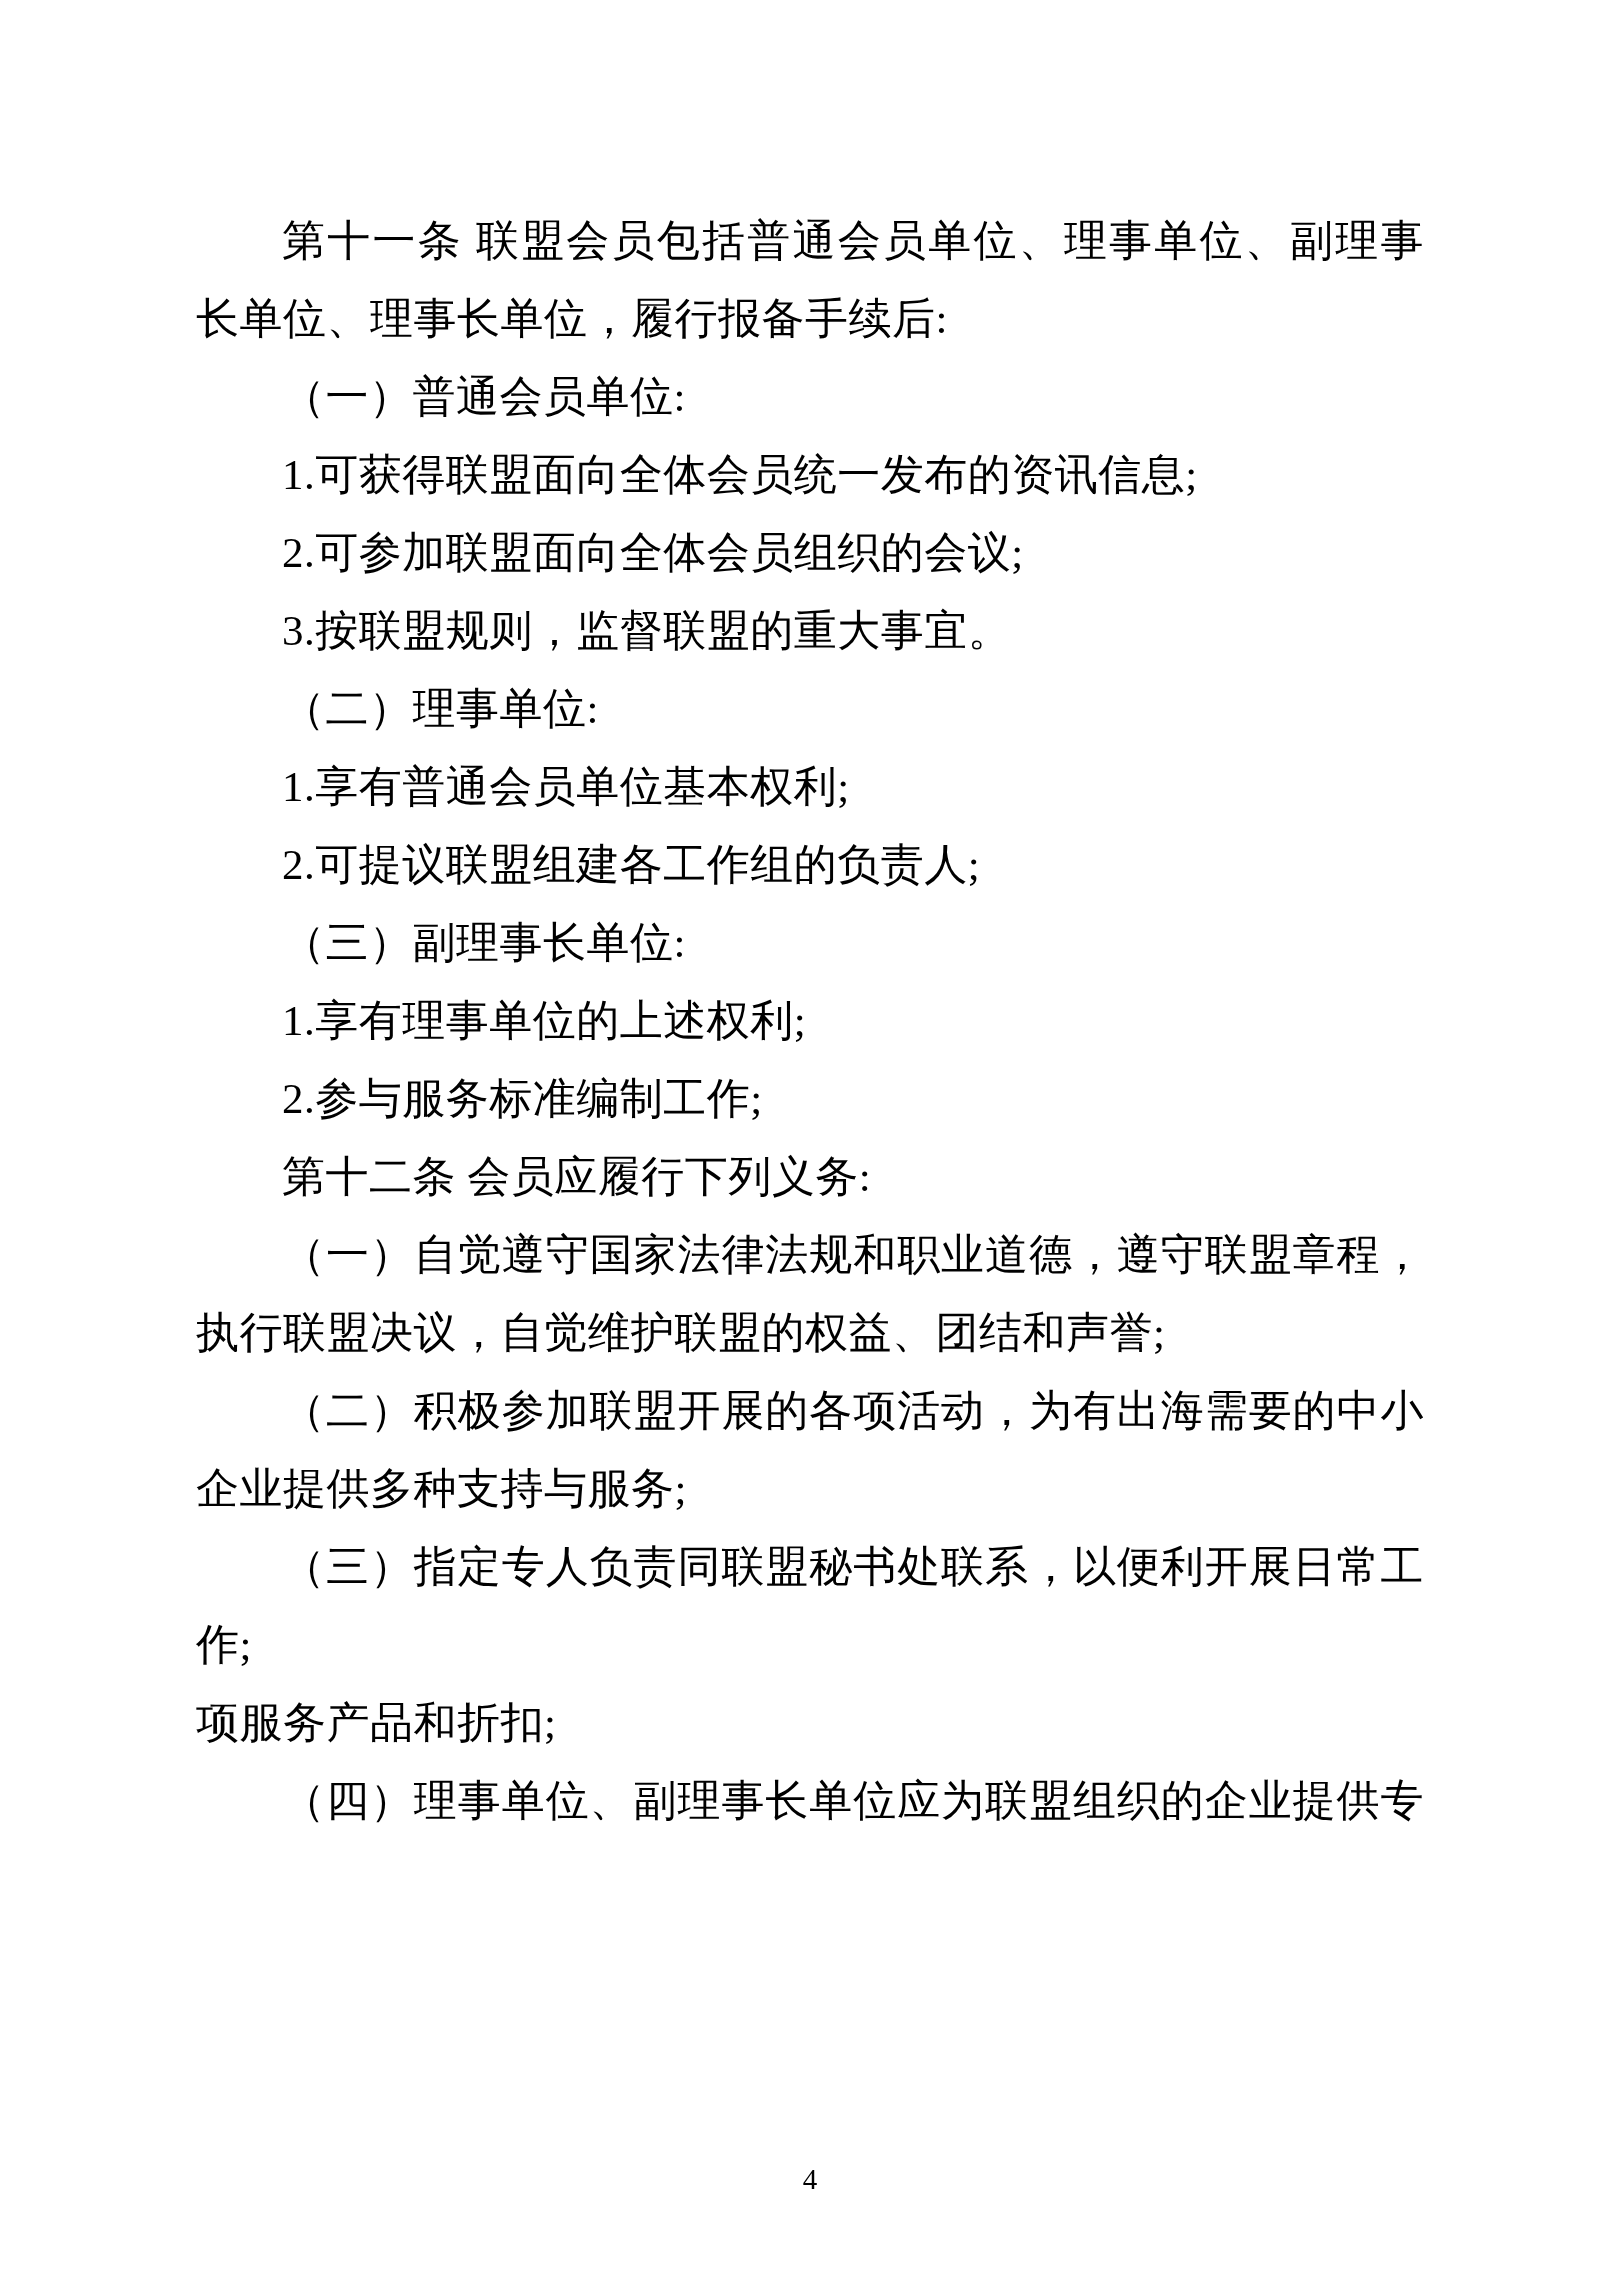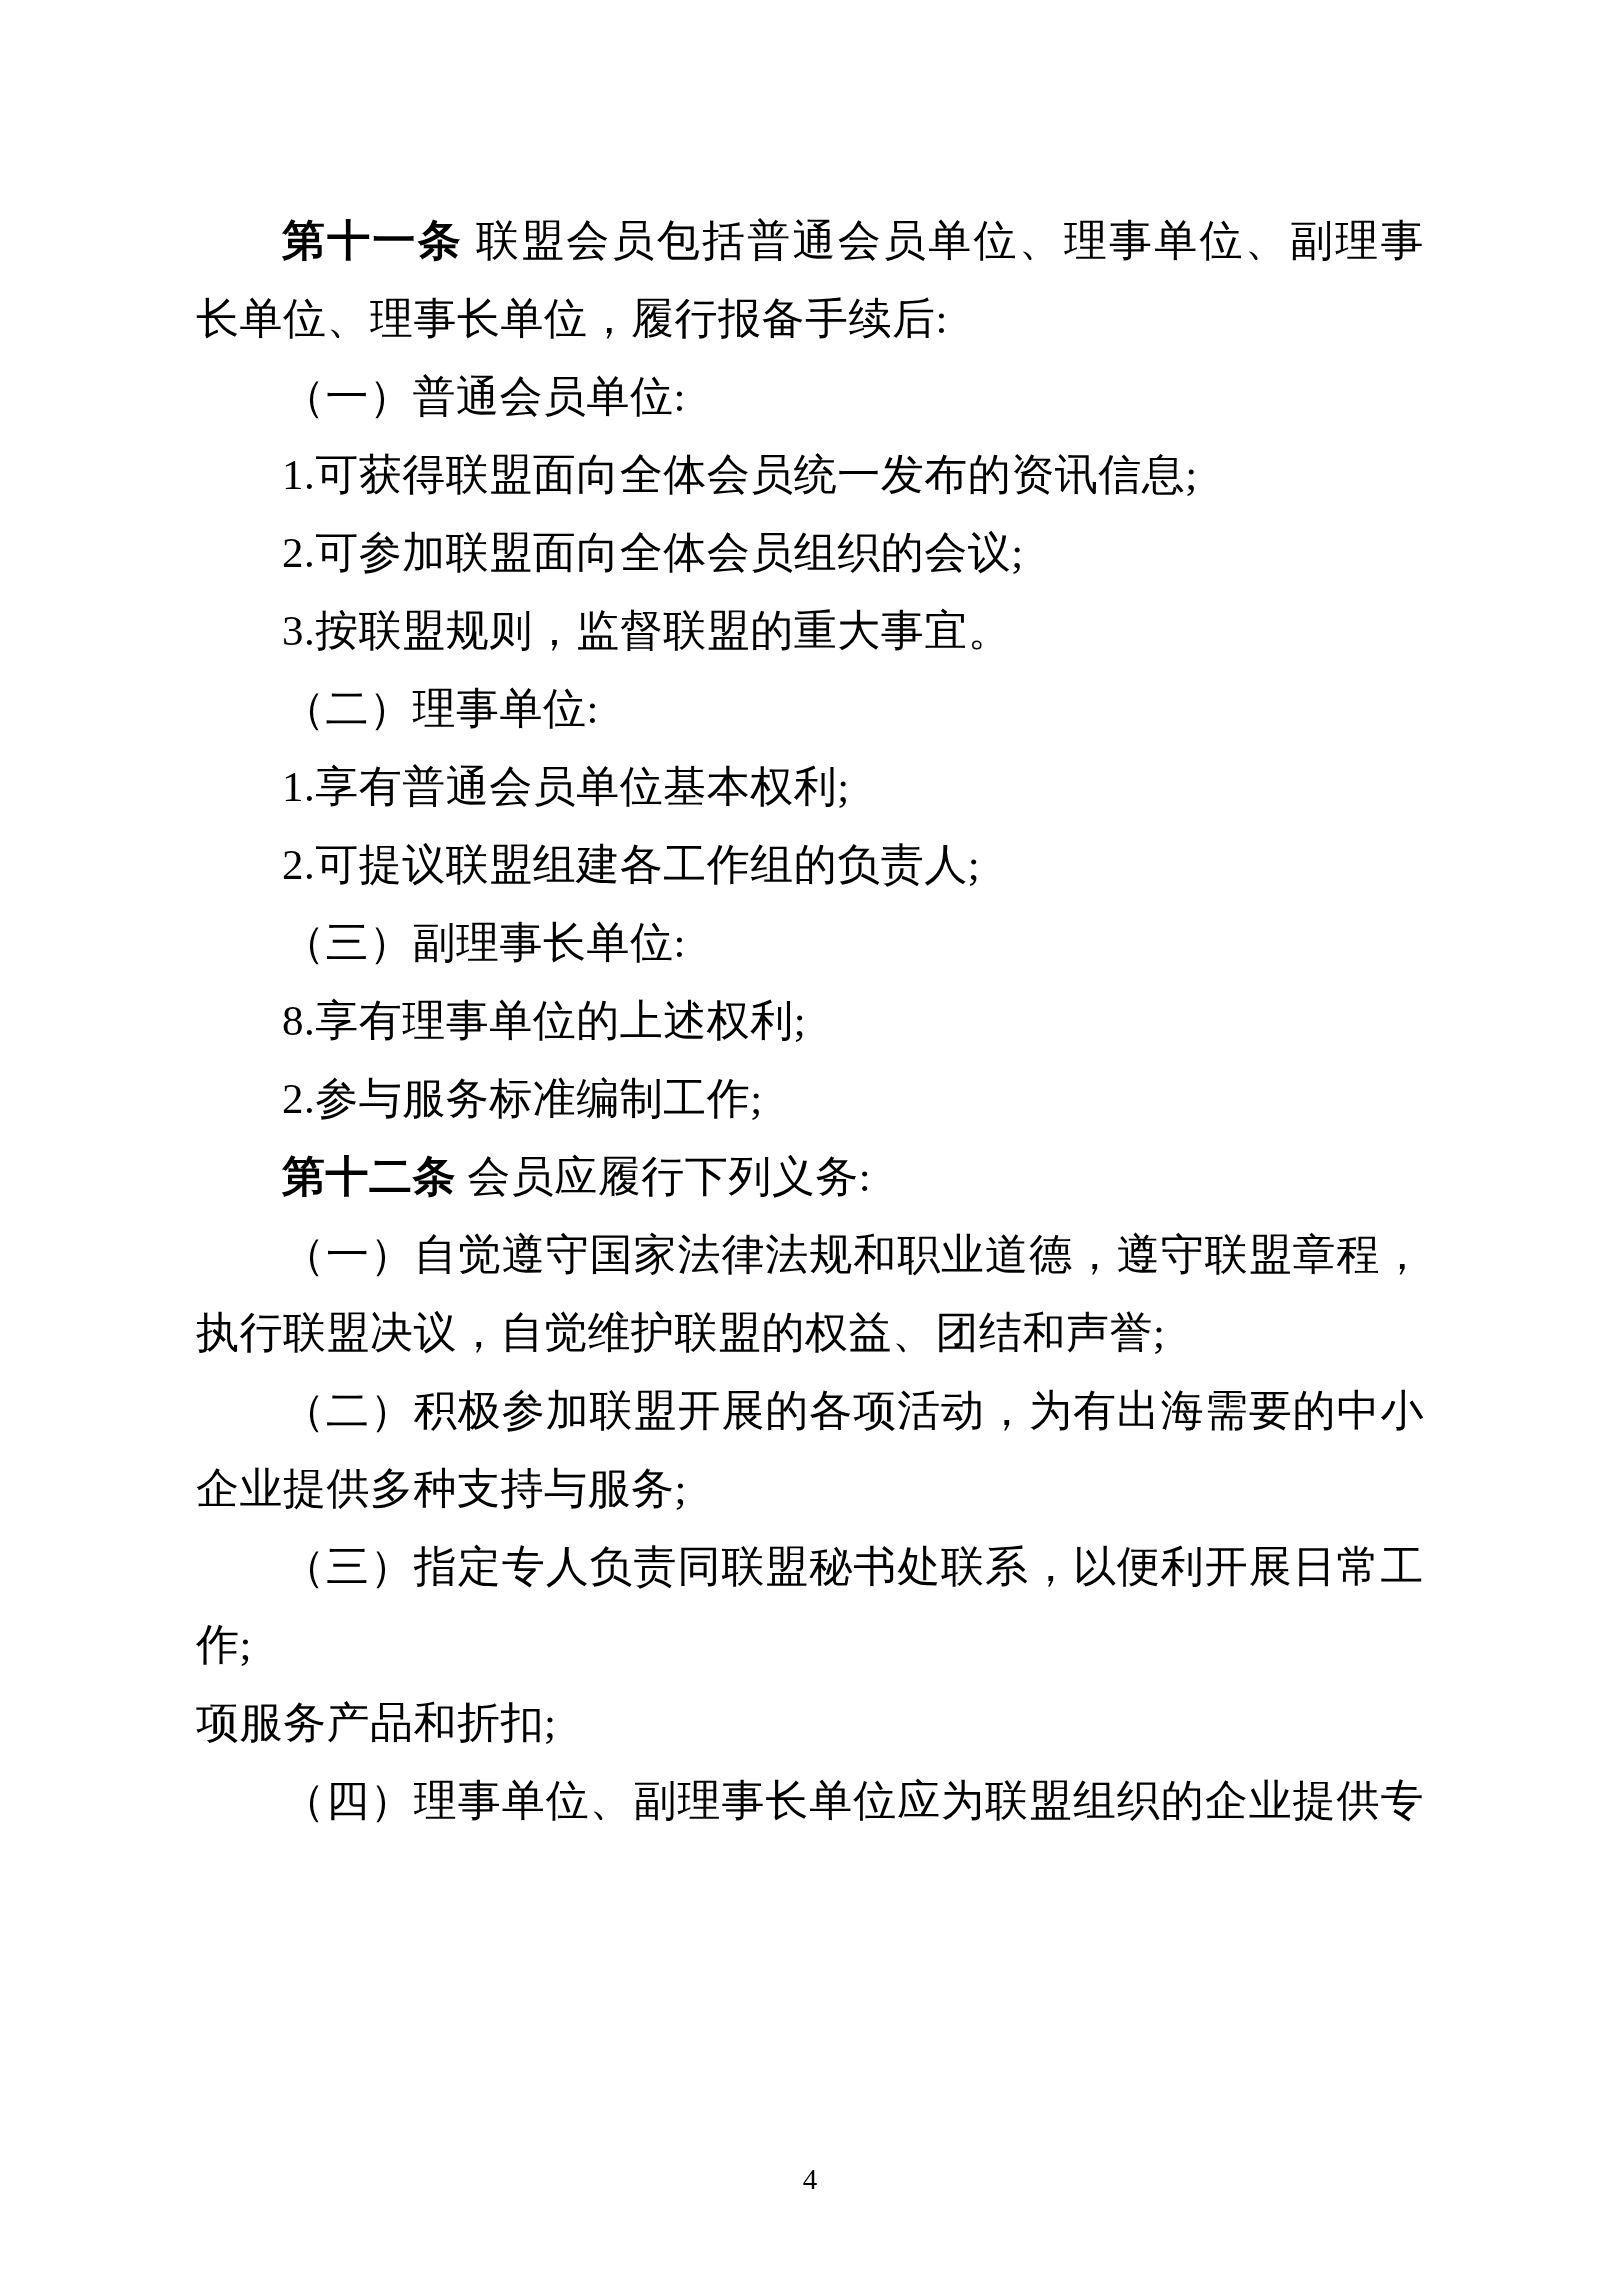--- a/index.html
+++ b/index.html
@@ -36,21 +36,21 @@
     letter-spacing: 0.5px;
   }
   .ln.ind {
     text-indent: 86px;
   }
   .ln.just {
     text-align: justify;
     text-align-last: justify;
   }
   .b {
-    font-weight: bold;
+    font-weight: normal;
   }
   .page-footer {
     position: absolute;
     top: 2160px;
     left: 0;
     width: 1620px;
     text-align: center;
     font-size: 29px;
     line-height: 39px;
   }
@@ -63,21 +63,21 @@
     <div class="ln ind just"><span class="b">第十一条</span><span> 联盟会员包括普通会员单位、理事单位、副理事</span></div>
     <div class="ln"><span>长单位、理事长单位，履行报备手续后:</span></div>
     <div class="ln ind"><span>（一）普通会员单位:</span></div>
     <div class="ln ind"><span>1.可获得联盟面向全体会员统一发布的资讯信息;</span></div>
     <div class="ln ind"><span>2.可参加联盟面向全体会员组织的会议;</span></div>
     <div class="ln ind"><span>3.按联盟规则，监督联盟的重大事宜。</span></div>
     <div class="ln ind"><span>（二）理事单位:</span></div>
     <div class="ln ind"><span>1.享有普通会员单位基本权利;</span></div>
     <div class="ln ind"><span>2.可提议联盟组建各工作组的负责人;</span></div>
     <div class="ln ind"><span>（三）副理事长单位:</span></div>
-    <div class="ln ind"><span>8.享有理事单位的上述权利;</span></div>
+    <div class="ln ind"><span>1.享有理事单位的上述权利;</span></div>
     <div class="ln ind"><span>2.参与服务标准编制工作;</span></div>
     <div class="ln ind"><span class="b">第十二条</span><span> 会员应履行下列义务:</span></div>
     <div class="ln ind just"><span>（一）自觉遵守国家法律法规和职业道德，遵守联盟章程，</span></div>
     <div class="ln"><span>执行联盟决议，自觉维护联盟的权益、团结和声誉;</span></div>
     <div class="ln ind just"><span>（二）积极参加联盟开展的各项活动，为有出海需要的中小</span></div>
     <div class="ln"><span>企业提供多种支持与服务;</span></div>
     <div class="ln ind just"><span>（三）指定专人负责同联盟秘书处联系，以便利开展日常工</span></div>
     <div class="ln"><span>作;</span></div>
     <div class="ln"><span>项服务产品和折扣;</span></div>
     <div class="ln ind just"><span>（四）理事单位、副理事长单位应为联盟组织的企业提供专</span></div>

